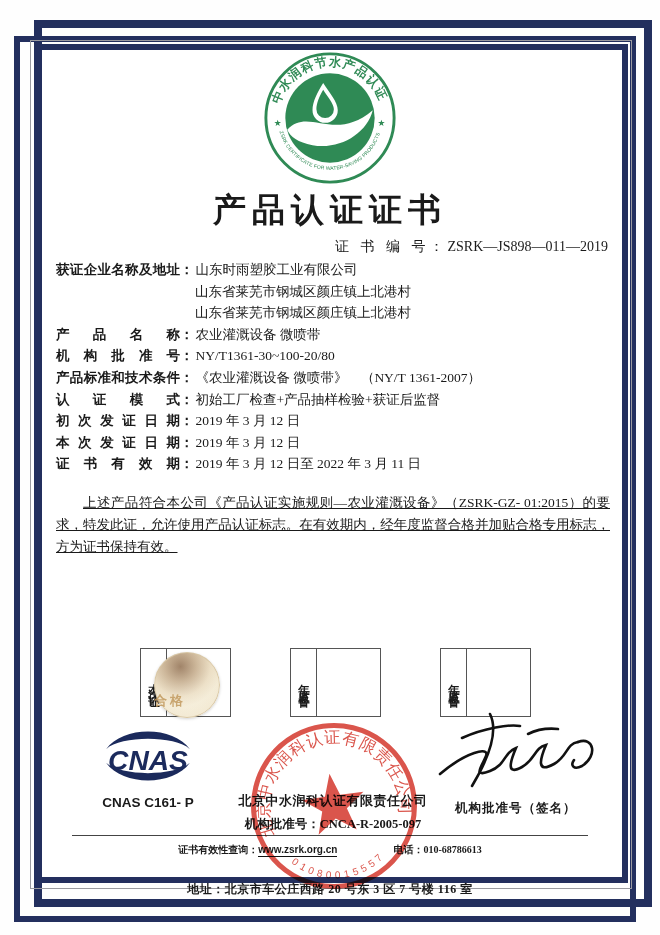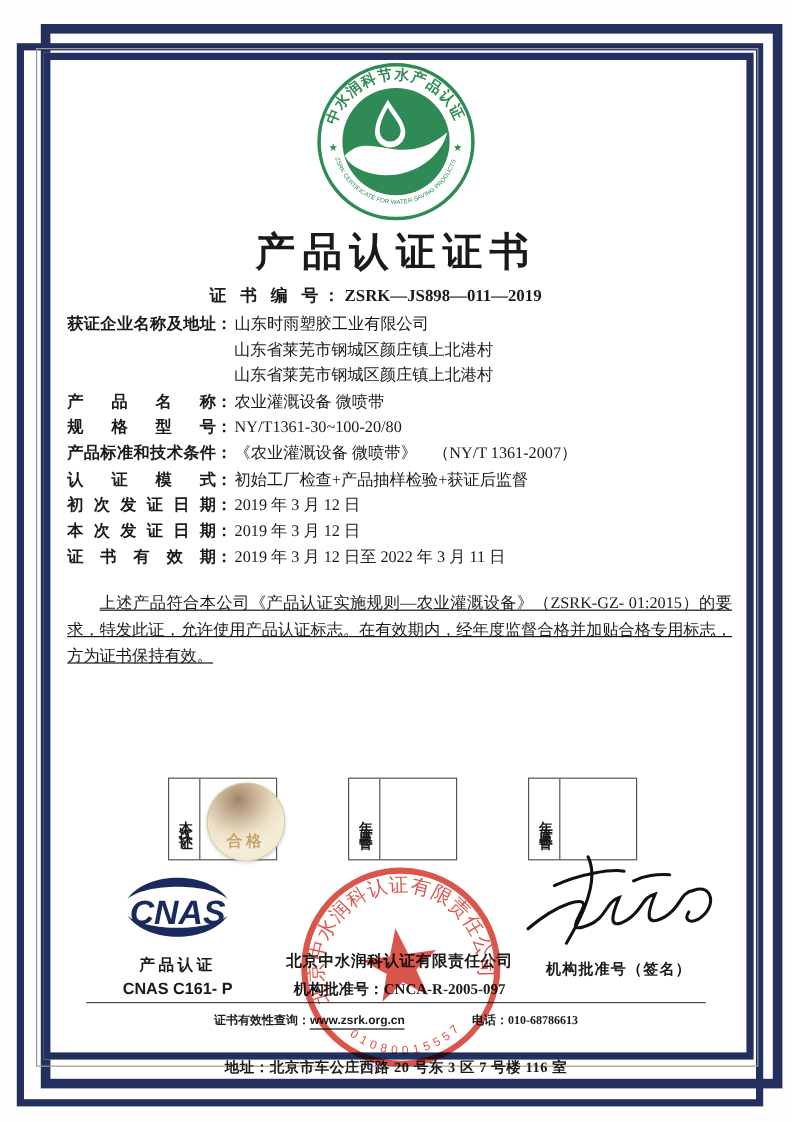--- a/index.html
+++ b/index.html
@@ -8,43 +8,43 @@
   
   .frame{position:absolute;pointer-events:none;}
   .frame-outer{top:20px;right:8px;bottom:28px;left:34px;border:8px solid #232f5e;}
   .frame-mid{top:36px;right:24px;bottom:13px;left:14px;border:6px solid #232f5e;}
   .hairline{top:40px;right:28px;bottom:46px;left:30px;border:1px solid #9a9aa0;}
   .frame-main{top:44px;right:32px;bottom:52px;left:36px;border:6px solid #232f5e;background:#fff;}
 
   .seal{position:absolute;left:262px;top:50px;width:136px;height:136px;}
   .title{position:absolute;left:0;right:0;top:188px;text-align:center;font-size:33px;
          font-weight:bold;letter-spacing:6px;}
-  .certno{position:absolute;left:0;right:52px;top:238px;text-align:center;font-size:14px;font-weight:bold;margin-left:18px;}
+  .certno{position:absolute;left:0;right:52px;top:238px;text-align:right;font-size:14px;font-weight:normal;margin-left:18px;}
   .certno .cl{letter-spacing:4px;}
 
   .fields{position:absolute;left:56px;top:259px;right:44px;font-size:13.5px;}
   .frow{line-height:21.6px;white-space:nowrap;}
   .lbl{display:inline-block;width:124px;font-weight:bold;text-align:justify;text-align-last:justify;vertical-align:bottom;}
   .colon{font-weight:bold;}
   .val{padding-left:2px;}
   .cont{padding-left:139px;line-height:21.6px;}
 
   .para{position:absolute;left:56px;right:50px;top:492px;font-size:13.5px;line-height:21.8px;
         text-indent:2em;text-align:justify;text-decoration:underline;}
 
   .boxrow .sbox{position:absolute;top:648px;width:89px;height:67px;border:1.5px solid #555;
         background:#fff;display:flex;}
   .sbox .vcol{width:25px;border-right:1.5px solid #555;display:flex;align-items:center;justify-content:center;}
   .sbox .vtext{writing-mode:vertical-rl;font-size:11.5px;font-weight:bold;letter-spacing:4px;}
-  .sticker{position:absolute;left:172px;top:652px;width:66px;height:66px;border-radius:50%;
+  .sticker{position:absolute;left:154px;top:652px;width:66px;height:66px;border-radius:50%;
         background:
          radial-gradient(circle at 40% 22%, rgba(146,114,86,.85) 0%, rgba(177,146,112,.6) 24%, rgba(222,201,168,.35) 46%, rgba(246,240,223,.15) 62%, rgba(248,243,228,0) 75%),
          radial-gradient(circle at 50% 55%, #f8f2e1 0%, #f3ead4 60%, #e9dcc0 100%);
         box-shadow:0 0 0 1px #d9c8a6 inset, 0 1px 3px rgba(0,0,0,.18);
-        display:flex;align-items:flex-end;justify-content:center;}
+        display:flex;align-items:flex-end;}
   .sticker span{font-size:13px;font-weight:bold;color:#c29a5f;letter-spacing:3px;margin-bottom:8px;opacity:.85;}
 
   .cnas{position:absolute;left:78px;top:724px;width:140px;text-align:center;}
   .cnas .l1{font-size:13px;font-weight:bold;letter-spacing:3px;margin-top:2px;}
   .cnas .l2{font-size:13.5px;font-weight:bold;font-family:"Liberation Sans","DejaVu Sans",sans-serif;margin-top:3px;}
 
   .issuer{position:absolute;left:228px;top:792px;width:210px;text-align:center;z-index:2;}
   .issuer .c{font-size:13px;font-weight:bold;letter-spacing:.5px;}
   .issuer .a{font-size:12.5px;font-weight:bold;margin-top:6px;}
 
@@ -94,21 +94,21 @@
 
   <div class="certno">
     <span class="cl">证 书 编 号：</span><span>ZSRK—JS898—011—2019</span>
   </div>
 
   <div class="fields">
     <div class="frow"><span class="lbl">获证企业名称及地址</span><span class="colon">：</span><span class="val">山东时雨塑胶工业有限公司</span></div>
     <div class="cont">山东省莱芜市钢城区颜庄镇上北港村</div>
     <div class="cont">山东省莱芜市钢城区颜庄镇上北港村</div>
     <div class="frow"><span class="lbl">产品名称</span><span class="colon">：</span><span class="val">农业灌溉设备 微喷带</span></div>
-    <div class="frow"><span class="lbl">规格型号</span><span class="colon">：</span><span class="val">NY/T1361-30~100-20/80</span></div>
+    <div class="frow"><span class="lbl">机构批准号</span><span class="colon">：</span><span class="val">NY/T1361-30~100-20/80</span></div>
     <div class="frow"><span class="lbl">产品标准和技术条件</span><span class="colon">：</span><span class="val">《农业灌溉设备 微喷带》　（NY/T 1361-2007）</span></div>
     <div class="frow"><span class="lbl">认证模式</span><span class="colon">：</span><span class="val">初始工厂检查+产品抽样检验+获证后监督</span></div>
     <div class="frow"><span class="lbl">初次发证日期</span><span class="colon">：</span><span class="val">2019 年 3 月 12 日</span></div>
     <div class="frow"><span class="lbl">本次发证日期</span><span class="colon">：</span><span class="val">2019 年 3 月 12 日</span></div>
     <div class="frow"><span class="lbl">证书有效期</span><span class="colon">：</span><span class="val">2019 年 3 月 12 日至 2022 年 3 月 11 日</span></div>
   </div>
 
   <div class="para">上述产品符合本公司《产品认证实施规则—农业灌溉设备》（ZSRK-GZ- 01:2015）的要求，特发此证，允许使用产品认证标志。在有效期内，经年度监督合格并加贴合格专用标志，方为证书保持有效。</div>
 
   <div class="boxrow">
@@ -131,21 +131,20 @@
       <span>合格</span>
     </div>
   </div>
 
   <div class="cnas">
     <svg width="132" height="64" viewBox="0 0 130 84">
       <path d="M10,33 C32,2 98,2 120,33 C100,15 30,15 10,33 Z" fill="#1b2a5c"></path>
       <path d="M10,51 C32,82 98,82 120,51 C100,69 30,69 10,51 Z" fill="#1b2a5c"></path>
       <text x="65" y="60" text-anchor="middle" font-size="37" font-style="italic" font-weight="bold" font-family="Liberation Sans, sans-serif" fill="#1b2a5c">CNAS</text>
     </svg>
-    <div class="l1">产品认证</div>
     <div class="l2">CNAS C161- P</div>
   </div>
 
   <div class="issuer">
     <div class="c">北京中水润科认证有限责任公司</div>
     <div class="a">
       <span>机构批准号：</span><span>CNCA-R-2005-097</span>
     </div>
   </div>
 

